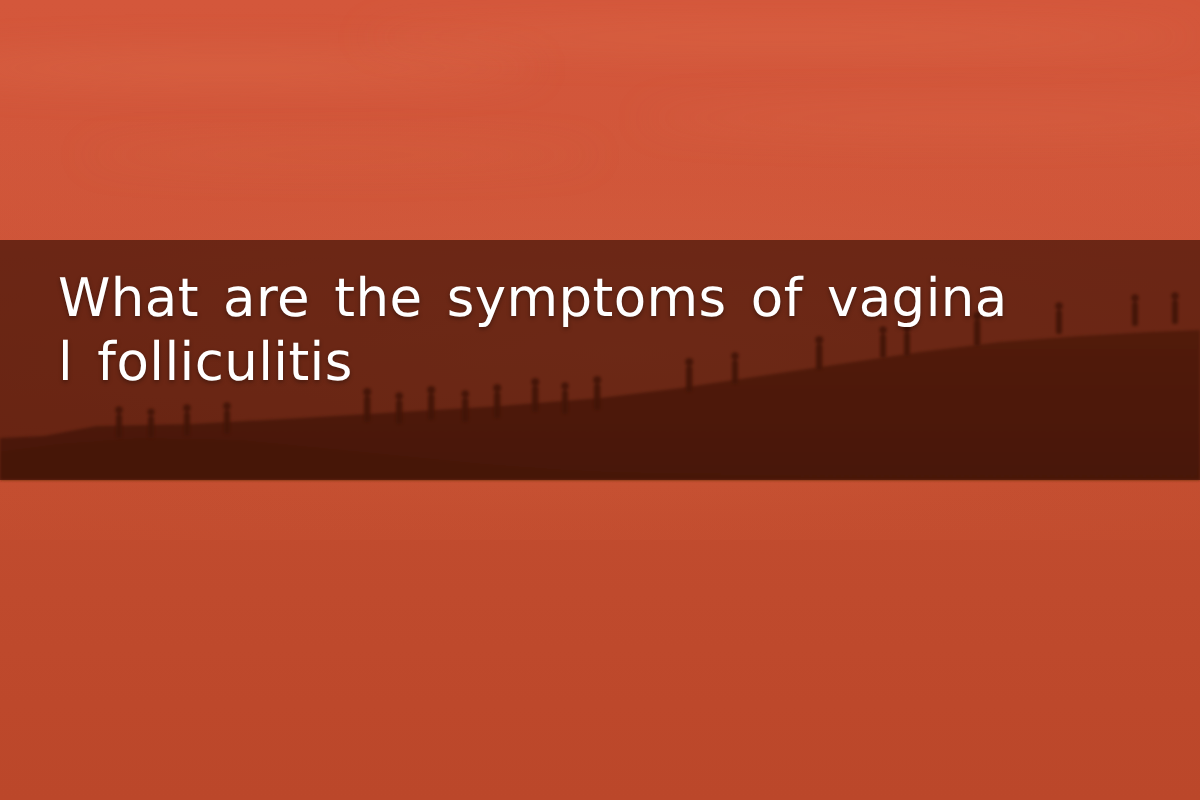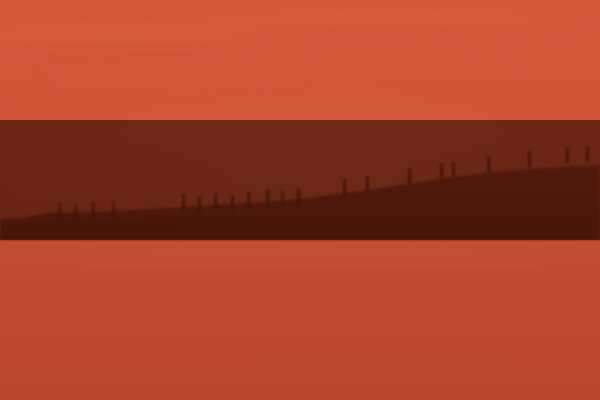--- a/index.html
+++ b/index.html
@@ -179,14 +179,18 @@
       <circle cx="529.5" cy="153" r="1.9"></circle>
       <rect x="566" y="151" width="3.0" height="12" rx="1.3"></rect>
       <circle cx="567.5" cy="149" r="1.9"></circle>
       <rect x="586" y="150" width="3.0" height="12" rx="1.3"></rect>
       <circle cx="587.5" cy="148" r="1.9"></circle>
     </g>
   </svg>
 
   <div class="band"></div>
 
+  <div class="caption">
+    <p class="caption-text">What are the symptoms of vagina
+l folliculitis</p>
+  </div>
 
 </div>
 
 </body></html>

